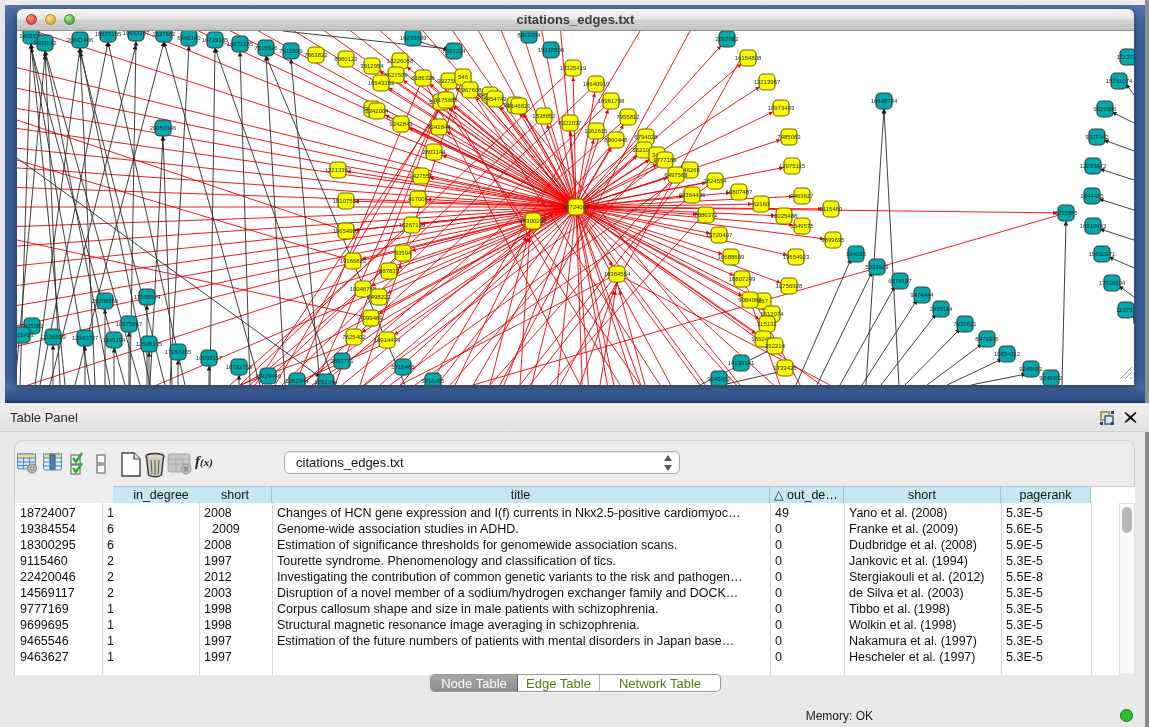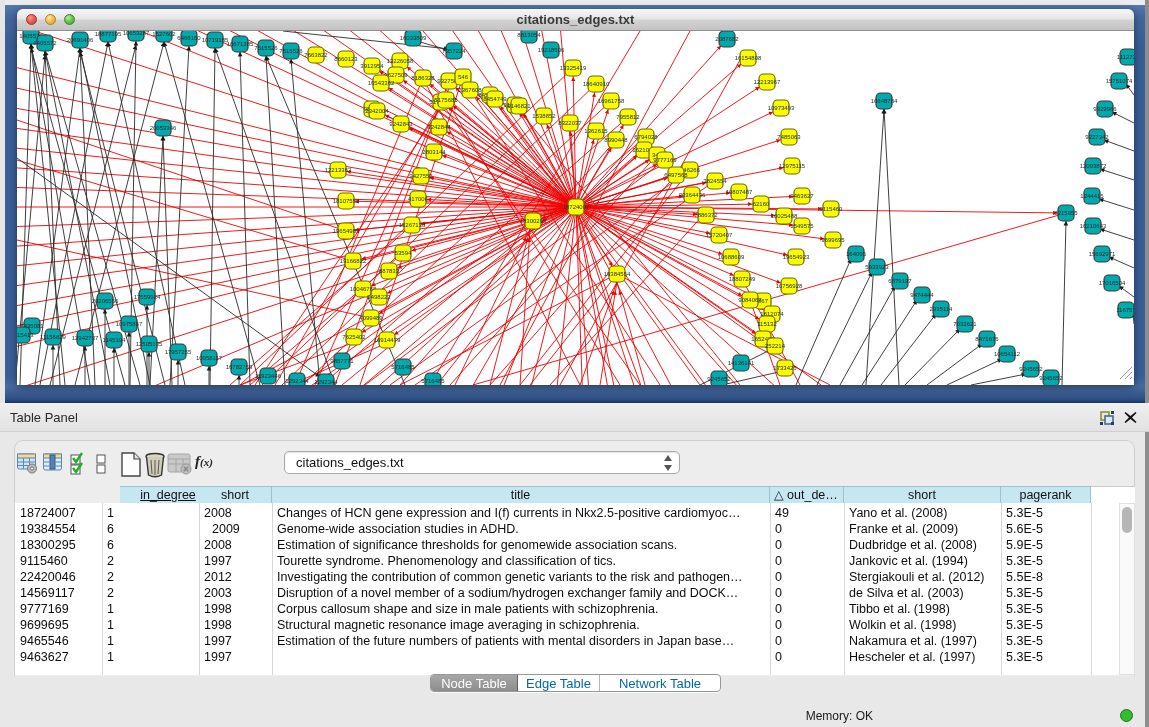--- a/index.html
+++ b/index.html
@@ -33,21 +33,21 @@
   border-top:1px solid #9fc2d0; font-size:12.5px; color:#111; text-align:center; line-height:17px; }
 #tbody { position:absolute; left:15px; top:100px; width:1104px; height:172px; background:#fff; }
 #tbody .vline { position:absolute; top:0; height:172px; width:1px; background:#d7d7d7; }
 .trow { position:absolute; left:0; width:1104px; height:16px; font-size:12.5px; color:#0d0d0d; }
 .trow span { position:absolute; top:0; white-space:nowrap; }
 .ell { overflow:hidden; text-overflow:clip; }
 #vscroll { position:absolute; left:1119px; top:100px; width:16px; height:172px; background:#fafafa; border:1px solid #e0e0e0;}
 #vthumb { position:absolute; left:1122px; top:104px; width:10px; height:26px; background:#b6b6b6; border-radius:5px; }
 #tabs { position:absolute; left:430px; top:271px; height:18px; border:1px solid #979797; border-radius:4px;
   background:#fff; display:flex; overflow:hidden; box-shadow:0 1px 0 rgba(255,255,255,0.7);}
-#tabs div { font-size:13px; line-height:17px; text-align:center; color:#0369a1; border-right:1px solid #b5b5b5; }
+#tabs div { font-size:13px; line-height:17px; text-align:center; color:#4d7c0f; border-right:1px solid #b5b5b5; }
 #tabs div.sel { background:linear-gradient(180deg,#a7a7a7,#8d8d8d); color:#ffffff; border-right:1px solid #5f5f5f;}
 #tabs div:last-child { border-right:none; }
 #status { position:absolute; right:36px; top:306px; font-size:12px; color:#1a1a1a; }
 #memdot { position:absolute; left:1120px; top:306px; width:13px; height:13px; border-radius:50%;
   background:#2ebe2e; border:1.5px solid #1c741c; }
 .icon { position:absolute; top:11px; }
 </style></head>
 <body>
 <div id="topstrip"></div>
 <div id="leftstrip"></div>
@@ -840,21 +840,21 @@
          border:1px solid #a9a9a9;border-radius:5px;box-shadow:inset 0 1px 2px rgba(0,0,0,0.12);">
       <div style="position:absolute;left:11px;top:3px;font-size:13px;color:#111;">citations_edges.txt</div>
       <svg style="position:absolute;right:6px;top:3px" width="10" height="17">
         <path d="M5 0 L9 6 L1 6 Z" fill="#555"></path>
         <path d="M5 16 L9 10 L1 10 Z" fill="#555"></path>
       </svg>
     </div>
   </div>
   <div id="thead">
     <div class="hc" style="left:16px;width:87px;background:#a3a3a3;border-right:1px solid #b9b9b9;border-top:1px solid #b9b9b9;margin-top:19px;">name</div>
-    <div class="hc" style="left:105px;width:97px;text-decoration:underline;">in_degree</div>
+    <div class="hc" style="left:98px;width:97px;">in_degree</div>
     <div class="hc" style="left:184px;width:73px;">short</div>
     <div class="hc" style="left:257px;width:498px;">title</div>
     <div class="hc" style="left:755px;width:74px;text-align:left;padding-left:4px;">△ out_de…</div>
     <div class="hc" style="left:829px;width:157px;">short</div>
     <div class="hc" style="left:986px;width:90px;">pagerank</div>
   </div>
   <div style="position:absolute;left:1091px;top:83px;width:44px;height:17px;background:#fff;border-top:1px solid #c9c9c9;"></div>
   <div id="tbody">
     <div class="vline" style="left:87px"></div>
     <div class="vline" style="left:184px"></div>

